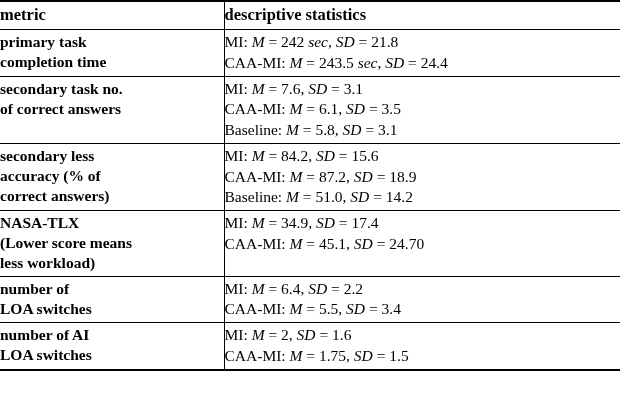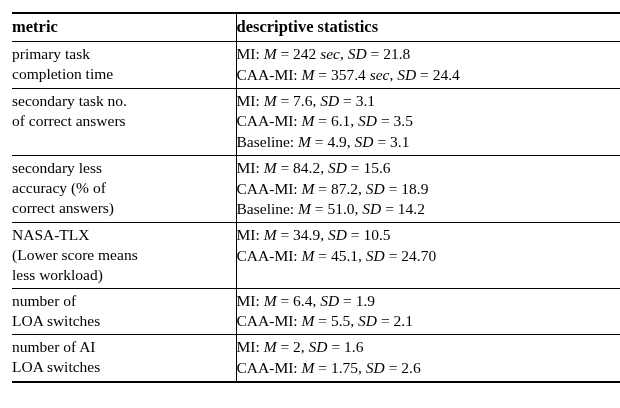--- a/index.html
+++ b/index.html
@@ -10,21 +10,21 @@
   body {
     width: 620px;
     height: 408px;
     font-family: "Liberation Serif", serif;
     color: #000000;
     overflow: hidden;
   }
   .table-wrap {
     width: 492px;
     box-sizing: border-box;
-    padding: 12px;
+    padding: 0;
   }
   table.stats {
     border-collapse: collapse;
     width: 620px;
     table-layout: fixed;
     font-size: 15.5px;
   }
   table.stats col.c1 { width: 224px; }
   table.stats col.c2 { width: 396px; }
 
@@ -42,21 +42,21 @@
     vertical-align: top;
     padding: 2px 0 2px 0;
     text-align: left;
   }
   th.hdr {
     font-weight: bold;
     font-size: 16.5px;
     padding-top: 3px;
     padding-bottom: 4px;
   }
-  .col-a { padding-left: 6px; padding-right: 6px; }
+  .col-a { padding-left: 6px; padding-right: 6px; font-weight: bold; }
   .col-b { padding-left: 6px; padding-right: 4px; }
 
   
   .col-b {
     border-left: 1.1px solid #000;
   }
 
   .metric-lines {
     line-height: 1.30;
   }
@@ -99,36 +99,36 @@
         <tr class="rule-thin">
           <td class="cell col-a">
             <div class="metric-lines">
               <div>primary task</div>
               <div>completion time</div>
             </div>
           </td>
           <td class="cell col-b">
             <div class="stat-lines">
               <div class="stat-line"><span class="label">MI:</span> <span class="mvar">M</span><span class="eq"> = </span><span class="eq">242</span> <span class="unit">sec</span>, <span class="mvar">SD</span><span class="eq"> = </span><span class="eq">21.8</span></div>
-              <div class="stat-line"><span class="label">CAA-MI:</span> <span class="mvar">M</span><span class="eq"> = </span><span class="eq">357.4</span> <span class="unit">sec</span>, <span class="mvar">SD</span><span class="eq"> = </span><span class="eq">24.4</span></div>
+              <div class="stat-line"><span class="label">CAA-MI:</span> <span class="mvar">M</span><span class="eq"> = </span><span class="eq">243.5</span> <span class="unit">sec</span>, <span class="mvar">SD</span><span class="eq"> = </span><span class="eq">24.4</span></div>
             </div>
           </td>
         </tr>
         <tr class="rule-thin">
           <td class="cell col-a">
             <div class="metric-lines">
               <div>secondary task no.</div>
               <div>of correct answers</div>
             </div>
           </td>
           <td class="cell col-b">
             <div class="stat-lines">
               <div class="stat-line"><span class="label">MI:</span> <span class="mvar">M</span><span class="eq"> = </span><span class="eq">7.6</span>, <span class="mvar">SD</span><span class="eq"> = </span><span class="eq">3.1</span></div>
               <div class="stat-line"><span class="label">CAA-MI:</span> <span class="mvar">M</span><span class="eq"> = </span><span class="eq">6.1</span>, <span class="mvar">SD</span><span class="eq"> = </span><span class="eq">3.5</span></div>
-              <div class="stat-line"><span class="label">Baseline:</span> <span class="mvar">M</span><span class="eq"> = </span><span class="eq">4.9</span>, <span class="mvar">SD</span><span class="eq"> = </span><span class="eq">3.1</span></div>
+              <div class="stat-line"><span class="label">Baseline:</span> <span class="mvar">M</span><span class="eq"> = </span><span class="eq">5.8</span>, <span class="mvar">SD</span><span class="eq"> = </span><span class="eq">3.1</span></div>
             </div>
           </td>
         </tr>
         <tr class="rule-thin">
           <td class="cell col-a">
             <div class="metric-lines">
               <div>secondary less</div>
               <div>accuracy (% of</div>
               <div>correct answers)</div>
             </div>
@@ -144,48 +144,48 @@
         <tr class="rule-thin">
           <td class="cell col-a">
             <div class="metric-lines">
               <div>NASA-TLX</div>
               <div>(Lower score means</div>
               <div>less workload)</div>
             </div>
           </td>
           <td class="cell col-b">
             <div class="stat-lines">
-              <div class="stat-line"><span class="label">MI:</span> <span class="mvar">M</span><span class="eq"> = </span><span class="eq">34.9</span>, <span class="mvar">SD</span><span class="eq"> = </span><span class="eq">10.5</span></div>
+              <div class="stat-line"><span class="label">MI:</span> <span class="mvar">M</span><span class="eq"> = </span><span class="eq">34.9</span>, <span class="mvar">SD</span><span class="eq"> = </span><span class="eq">17.4</span></div>
               <div class="stat-line"><span class="label">CAA-MI:</span> <span class="mvar">M</span><span class="eq"> = </span><span class="eq">45.1</span>, <span class="mvar">SD</span><span class="eq"> = </span><span class="eq">24.70</span></div>
             </div>
           </td>
         </tr>
         <tr class="rule-thin">
           <td class="cell col-a">
             <div class="metric-lines">
               <div>number of</div>
               <div>LOA switches</div>
             </div>
           </td>
           <td class="cell col-b">
             <div class="stat-lines">
-              <div class="stat-line"><span class="label">MI:</span> <span class="mvar">M</span><span class="eq"> = </span><span class="eq">6.4</span>, <span class="mvar">SD</span><span class="eq"> = </span><span class="eq">1.9</span></div>
-              <div class="stat-line"><span class="label">CAA-MI:</span> <span class="mvar">M</span><span class="eq"> = </span><span class="eq">5.5</span>, <span class="mvar">SD</span><span class="eq"> = </span><span class="eq">2.1</span></div>
+              <div class="stat-line"><span class="label">MI:</span> <span class="mvar">M</span><span class="eq"> = </span><span class="eq">6.4</span>, <span class="mvar">SD</span><span class="eq"> = </span><span class="eq">2.2</span></div>
+              <div class="stat-line"><span class="label">CAA-MI:</span> <span class="mvar">M</span><span class="eq"> = </span><span class="eq">5.5</span>, <span class="mvar">SD</span><span class="eq"> = </span><span class="eq">3.4</span></div>
             </div>
           </td>
         </tr>
         <tr class="rule-thin rule-bottom">
           <td class="cell col-a">
             <div class="metric-lines">
               <div>number of AI</div>
               <div>LOA switches</div>
             </div>
           </td>
           <td class="cell col-b">
             <div class="stat-lines">
               <div class="stat-line"><span class="label">MI:</span> <span class="mvar">M</span><span class="eq"> = </span><span class="eq">2</span>, <span class="mvar">SD</span><span class="eq"> = </span><span class="eq">1.6</span></div>
-              <div class="stat-line"><span class="label">CAA-MI:</span> <span class="mvar">M</span><span class="eq"> = </span><span class="eq">1.75</span>, <span class="mvar">SD</span><span class="eq"> = </span><span class="eq">2.6</span></div>
+              <div class="stat-line"><span class="label">CAA-MI:</span> <span class="mvar">M</span><span class="eq"> = </span><span class="eq">1.75</span>, <span class="mvar">SD</span><span class="eq"> = </span><span class="eq">1.5</span></div>
             </div>
           </td>
         </tr>
       </tbody>
   </table>
 </div>
 
 </body></html>

